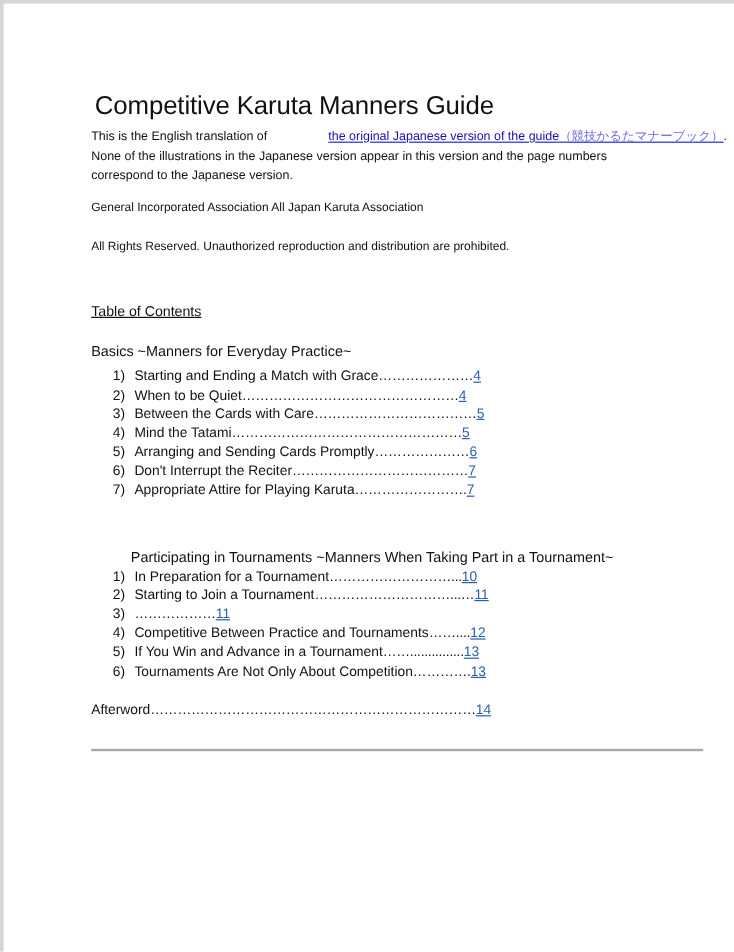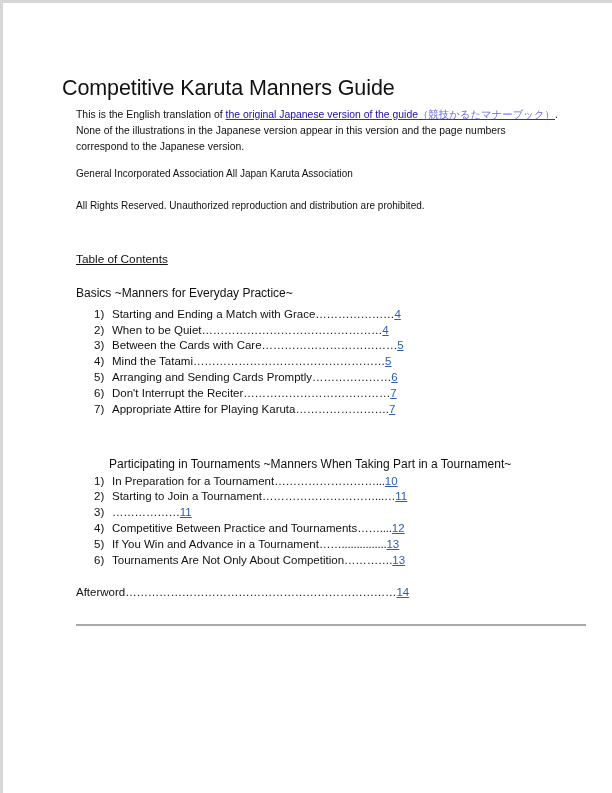--- a/index.html
+++ b/index.html
@@ -7,23 +7,23 @@
       width: 612px; height: 793px; overflow: hidden; background: #ffffff;
       font-family: "Liberation Sans", sans-serif; color: #111111;
       position: relative;
     }
     .page {
       position: absolute; left: 0; top: 0; width: 612px; height: 793px;
       border-top: 3px solid #d6d6d6; border-left: 3px solid #d6d6d6;
       box-sizing: border-box; background: #fff;
     }
     .abs { position: absolute; white-space: nowrap; }
-    .title { left: 59px; top: 73px; font-size: 21.5px; color: #111; letter-spacing: -0.1px; }
+    .title { left: 76px; top: 73px; font-size: 21.5px; color: #111; letter-spacing: -0.1px; }
     .intro { left: 73px; font-size: 10.4px; line-height: 16px; color: #111; }
-    .link { color: #1a0dab; text-decoration: underline; text-decoration-color: #2a2adb; }
+    .link { color: #1a0dab; text-decoration: underline; text-decoration-color: #2a2adb; margin-left: 48px; }
     .link-jp { color: #6a6ae6; }
     .para { left: 73px; font-size: 10px; color: #111; }
     .toc-heading { left: 73px; font-size: 11.8px; text-decoration: underline; }
     .section { left: 73px; font-size: 12px; }
     .item {
       position: absolute; left: 91px; font-size: 11.5px; white-space: nowrap; height: 16px;
       display: flex; align-items: baseline;
     }
     .num { display: inline-block; width: 18px; }
     .dots { color: #111; letter-spacing: -0.2px; }

